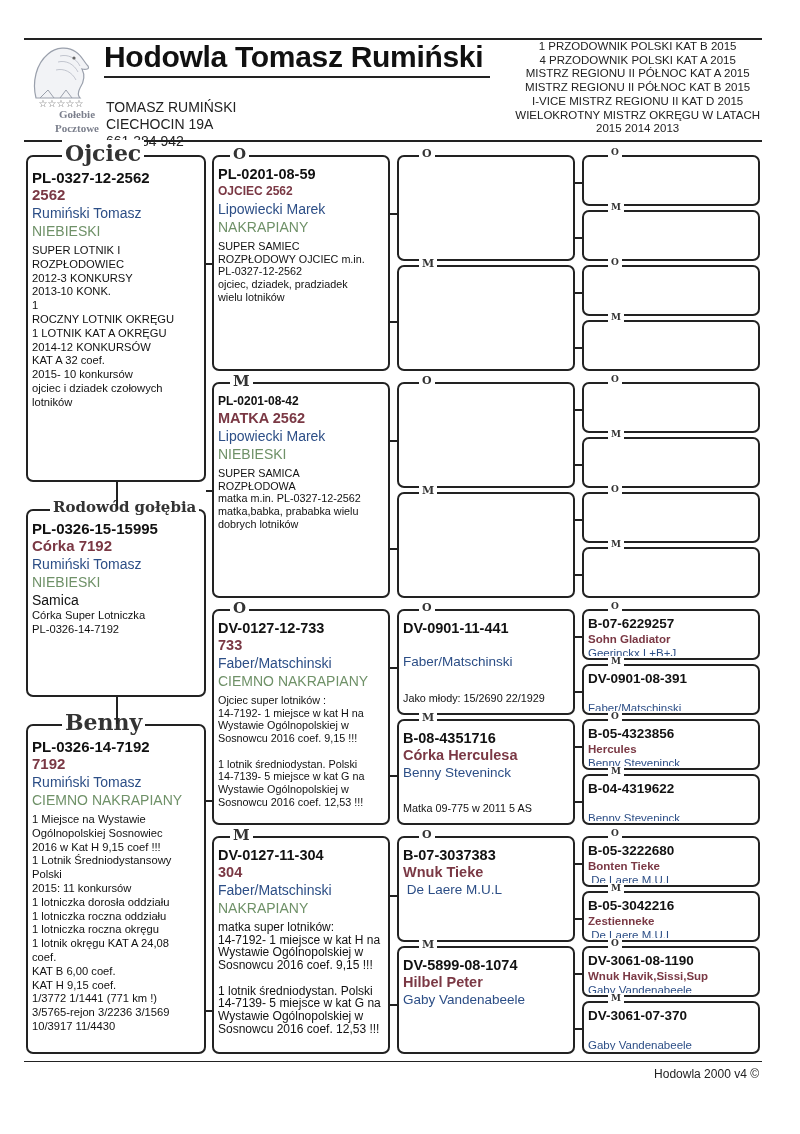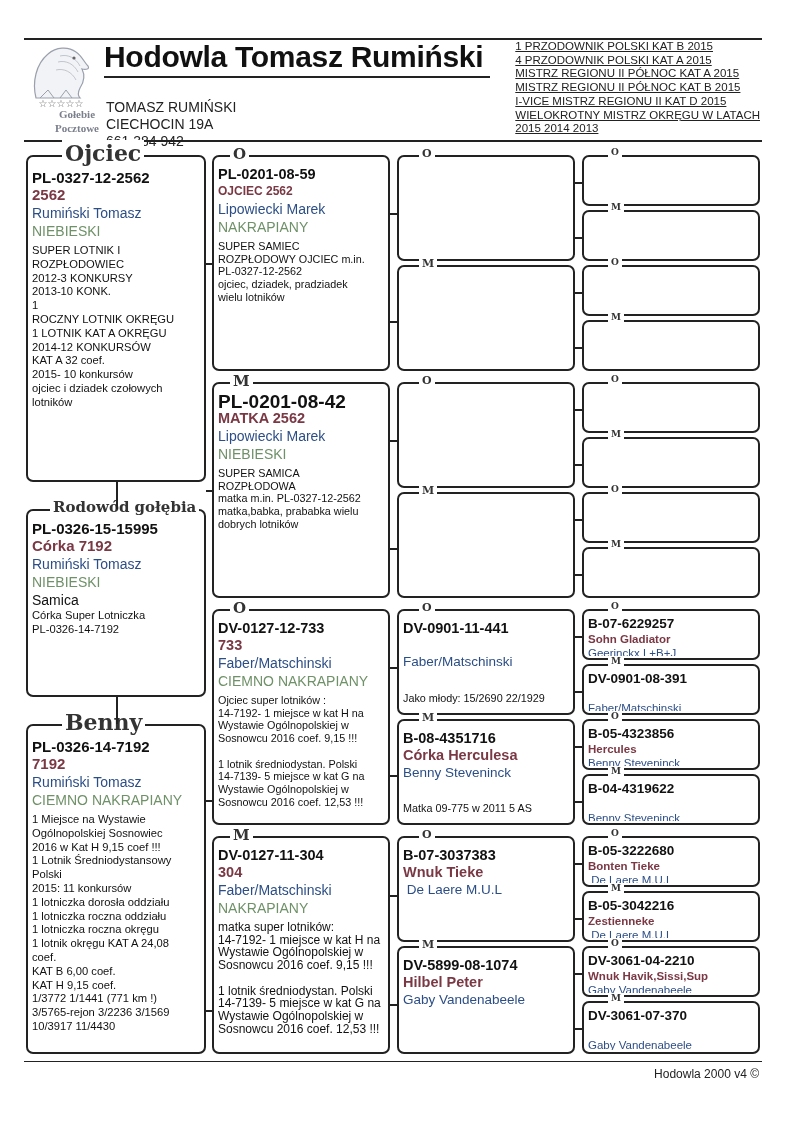--- a/index.html
+++ b/index.html
@@ -10,21 +10,21 @@
   
   .logo { left:24px; top:42px; width:74px; height:96px; }
   .logo svg { position:absolute; left:6px; top:0; }
   .logo .stars { position:absolute; left:0; top:56px; width:74px; text-align:center;
                  font-size:10px; letter-spacing:0px; color:#666; font-family:"DejaVu Sans", sans-serif; }
   .logo .lt { position:absolute; left:0; width:74px; text-align:center;
               font-family:Liberation Serif, serif; font-weight:bold; color:#7b7f8c; font-size:11px;margin-left:16px; }
   .title { left:104px; top:40px; font-size:30px; font-weight:bold; letter-spacing:-0.3px;
            border-bottom:2px solid #222; padding-bottom:2px; width:386px; white-space:nowrap; }
   .owner { left:106px; top:99px; font-size:14px; line-height:17px; color:#222; }
-  .titles { right:40px; top:40px; text-align:left; font-size:11.5px; line-height:13.7px; color:#222;text-decoration:underline; }
+  .titles { right:40px; top:40px; text-align:center; font-size:11.5px; line-height:13.7px; color:#222; }
   .footer { right:41px; top:1067px; font-size:12px; color:#222; }
   
   .box { position:absolute; border:2px solid #222; border-radius:7px; background:#fff; box-sizing:border-box; }
   .legend { position:absolute; top:-11px; left:0; right:0; height:20px; pointer-events:none; }
   .legend .lbl { position:absolute; background:#fff; font-family:"DejaVu Serif", serif; font-weight:bold;
                  color:#333; padding:0 3px; }
   .content { position:absolute; left:4px; right:3px; top:8px; overflow:hidden; }
   .ring { font-weight:bold; color:#111; }
   .name { font-weight:bold; color:#7a3844; }
   .breeder { color:#2c4e86; }
@@ -148,21 +148,21 @@
 PL-0327-12-2562
 ojciec, dziadek, pradziadek
 wielu lotników</div>
       </div>
     </div>
     <div class="box" style="left: 212px; top: 382px; width: 178px; height: 216px;">
       <div class="legend">
         <span class="lbl" style="font-size:15px; top:-1px;left:16px;">M</span>
       </div>
       <div class="content" style="top: 9px; bottom: 2px;">
-        <div class="ring" style="font-size: 19px; line-height: 17px; white-space: pre;">PL-0201-08-42</div>
+        <div class="ring" style="font-size: 12px; line-height: 17px; white-space: pre;">PL-0201-08-42</div>
         <div class="name" style="font-size: 14.5px; line-height: 17px; white-space: pre;">MATKA 2562</div>
         <div class="breeder" style="font-size: 14px; line-height: 18px; white-space: pre;">Lipowiecki Marek</div>
         <div class="color" style="font-size: 14px; line-height: 18px; white-space: pre;">NIEBIESKI</div>
         <div class="notes" style="font-size: 10.8px; line-height: 12.7px; margin-top: 4px;">SUPER SAMICA
 ROZPŁODOWA
 matka m.in. PL-0327-12-2562
 matka,babka, prababka wielu
 dobrych lotników</div>
       </div>
     </div>
@@ -378,21 +378,21 @@
         <div class="ring" style="font-size: 13.5px; line-height: 16px; white-space: pre;">B-05-3042216</div>
         <div class="name" style="font-size: 11.5px; line-height: 14px; white-space: pre;">Zestienneke</div>
         <div class="breeder" style="font-size: 11.5px; line-height: 15px; white-space: pre;"> De Laere M.U.L</div>
       </div>
     </div>
     <div class="box" style="left: 582px; top: 946px; width: 178px; height: 51px;">
       <div class="legend">
         <span class="lbl" style="font-size:9px; top:1px;left:24px;">O</span>
       </div>
       <div class="content" style="top: 5px; bottom: 2px;">
-        <div class="ring" style="font-size: 13.5px; line-height: 16px; white-space: pre;">DV-3061-04-2210</div>
+        <div class="ring" style="font-size: 13.5px; line-height: 16px; white-space: pre;">DV-3061-08-1190</div>
         <div class="name" style="font-size: 11.5px; line-height: 14px; white-space: pre;">Wnuk Havik,Sissi,Sup</div>
         <div class="breeder" style="font-size: 11.5px; line-height: 15px; white-space: pre;">Gaby Vandenabeele</div>
       </div>
     </div>
     <div class="box" style="left: 582px; top: 1001px; width: 178px; height: 53px;">
       <div class="legend">
         <span class="lbl" style="font-size:9px; top:1px;left:24px;">M</span>
       </div>
       <div class="content" style="top: 5px; bottom: 2px;">
         <div class="ring" style="font-size: 13.5px; line-height: 16px; white-space: pre;">DV-3061-07-370</div>

